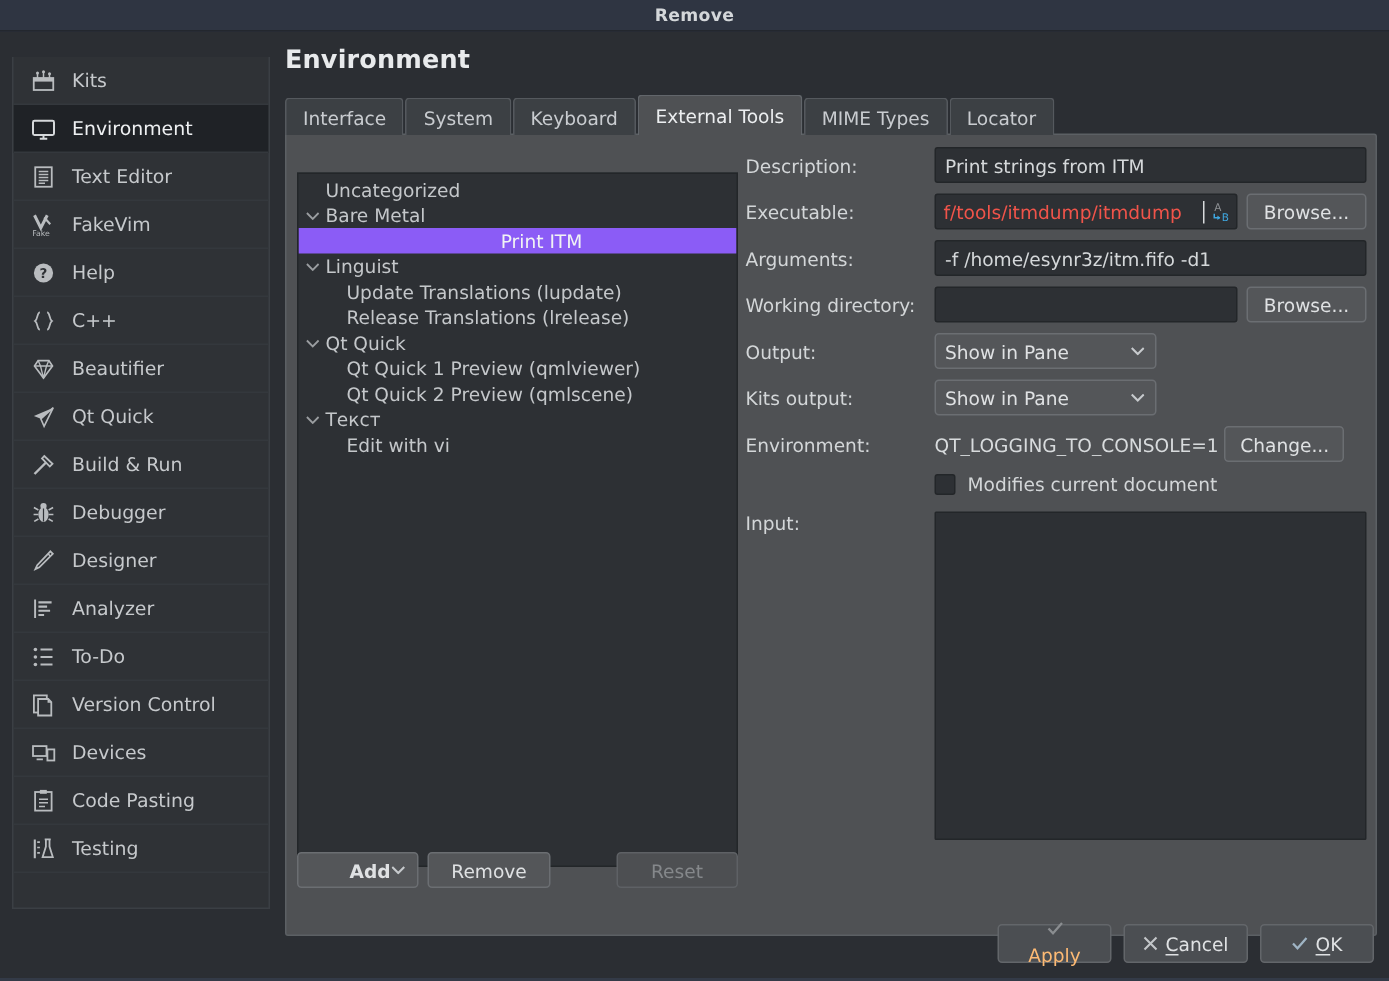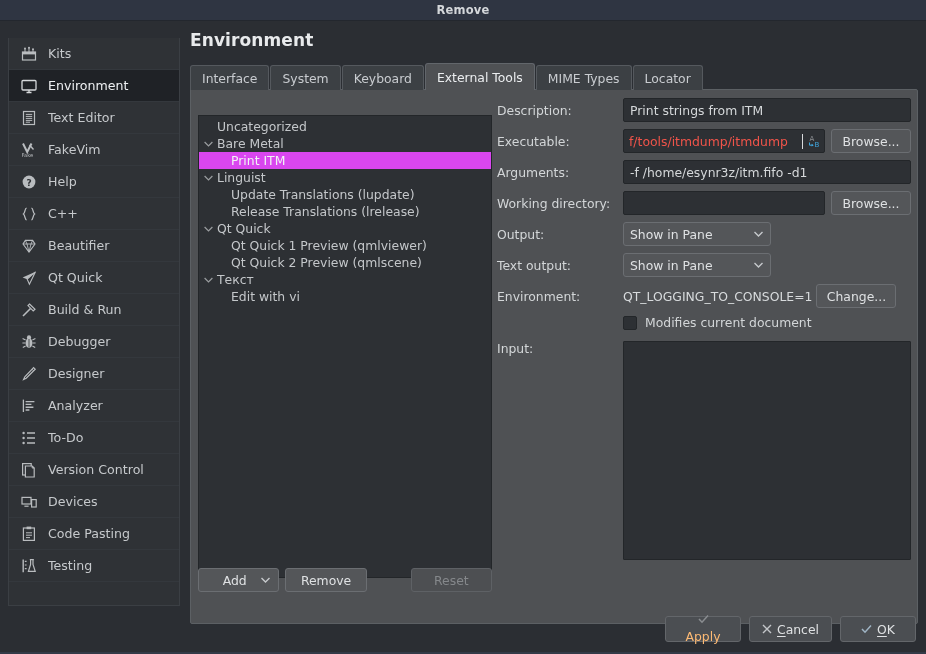--- a/index.html
+++ b/index.html
@@ -156,22 +156,23 @@
   }
   .tree-row {
     height: 17px;
     display: flex; align-items: center;
     color: #c4c7ca;
     font-size: 12.4px;
     cursor: default;
     white-space: nowrap;
   }
   .tree-row.selected {
-    background: #d946ef;
+    background: #8b5cf6;
     color: #f1f3f4;
+    justify-content: center;
   }
   .tw-arrow {
     width: 18px;
     display: inline-flex;
     justify-content: center; align-items: center;
     flex: 0 0 18px;
   }
   .tw-arrow svg { display: block; }
   .tree-row.lvl0 .tw-label { margin-left: 0px; }
   .tree-row.lvl1 .tw-label { margin-left: 32px; }
@@ -192,21 +193,21 @@
     color: #dfe1e3;
     font-size: 12.4px;
     display: inline-flex;
     align-items: center; justify-content: center;
     cursor: default;
     font-family: "DejaVu Sans", "Liberation Sans", sans-serif;
     padding: 0 10px;
     user-select: none;
   }
   .btn.disabled { color: #85888b; border-color: #5e6165; background: #4d4f52; }
-  .btn-add { width: 82px; position: relative; justify-content: center; padding-right: 18px; }
+  .btn-add { width: 82px; position: relative; justify-content: flex-end; padding-right: 18px; font-weight: bold; }
   .btn-add .split-arrow {
     position: absolute; right: 8px; top: 50%; transform: translateY(-50%);
     display: inline-flex;
   }
   .btn-remove { width: 82px; margin-left: 6px; }
   .btn-reset { width: 82px; margin-left: 44px; }
 
   
   .form {
     position: absolute;
@@ -706,21 +707,21 @@
                 <span class="carr">
                   <svg width="9" height="6" viewBox="0 0 9 6">
                       <path d="M0.5 1 L4.5 5 L8.5 1" fill="none" stroke="#c6c9cc" stroke-width="1.4"></path>
                     </svg>
                 </span>
               </div>
             </div>
           </div>
 
           <div class="frow">
-            <div class="flabel">Text output:</div>
+            <div class="flabel">Kits output:</div>
             <div class="fctl">
               <div class="combo">
                 <span>Show in Pane</span>
                 <span class="carr">
                   <svg width="9" height="6" viewBox="0 0 9 6">
                       <path d="M0.5 1 L4.5 5 L8.5 1" fill="none" stroke="#c6c9cc" stroke-width="1.4"></path>
                     </svg>
                 </span>
               </div>
             </div>

